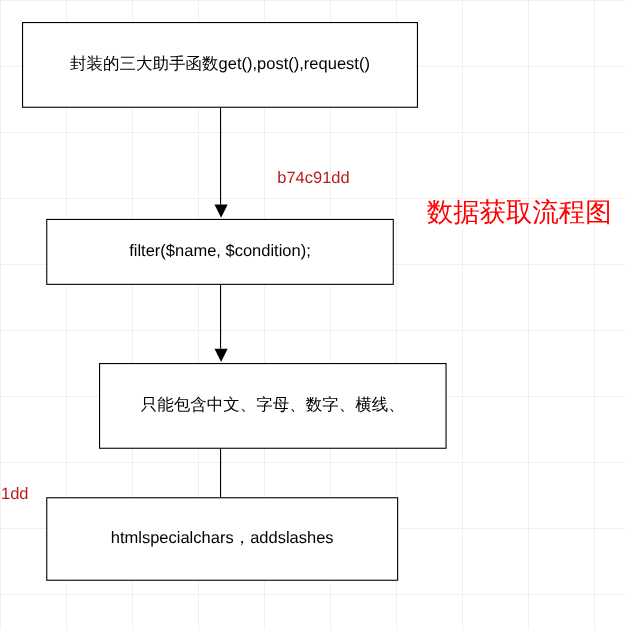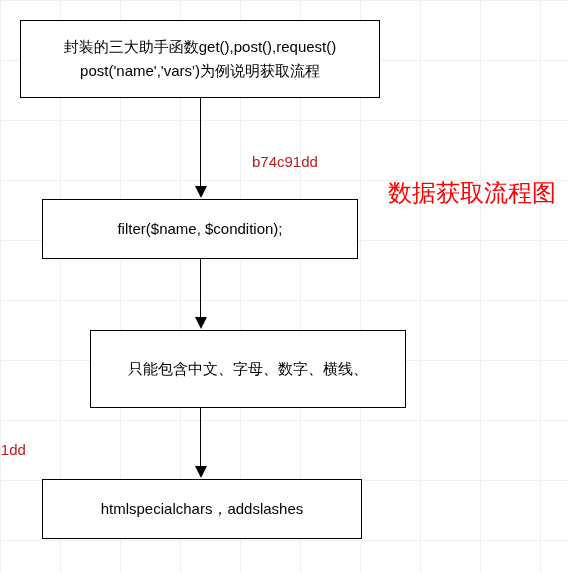--- a/index.html
+++ b/index.html
@@ -64,21 +64,20 @@
 
 <div class="title" style="left:388px; top:177px;">数据获取流程图</div>
 
 <div class="watermark" style="left:252px; top:153px;">b74c91dd</div>
 <div class="watermark" style="left:292px; top:389px;">b74c91dd</div>
 <div class="watermark" style="left:-40px; top:441px;">b74c91dd</div>
 
 <div class="node" style="left:20px; top:20px; width:360px; height:78px;">
   <div>
     <div>封装的三大助手函数get(),post(),request()</div>
-    <div>post('name','vars')为例说明获取流程</div>
   </div>
 </div>
 
 <div class="arrow" style="left:200px; top:98px;">
   <div class="arrow-line" style="height:88px;"></div>
   <div class="arrow-head" style="left:-5.5px; top:88px;"></div>
 </div>
 
 <div class="node" style="left:42px; top:199px; width:316px; height:60px;align-items:center;">
   <div>filter($name, $condition);</div>
@@ -93,15 +92,15 @@
   <div>
     <div>只能包含中文、字母、数字、横线、</div>
   </div>
 </div>
 
 <div class="arrow" style="left:200px; top:408px;">
   <div class="arrow-line" style="height:58px;"></div>
   <div class="arrow-head" style="left:-5.5px; top:58px;"></div>
 </div>
 
-<div class="node" style="left:42px; top:479px; width:320px; height:60px;">
+<div class="node" style="left:42px; top:452px; width:320px; height:76px;">
   <div>htmlspecialchars，addslashes</div>
 </div>
 
 </body></html>

